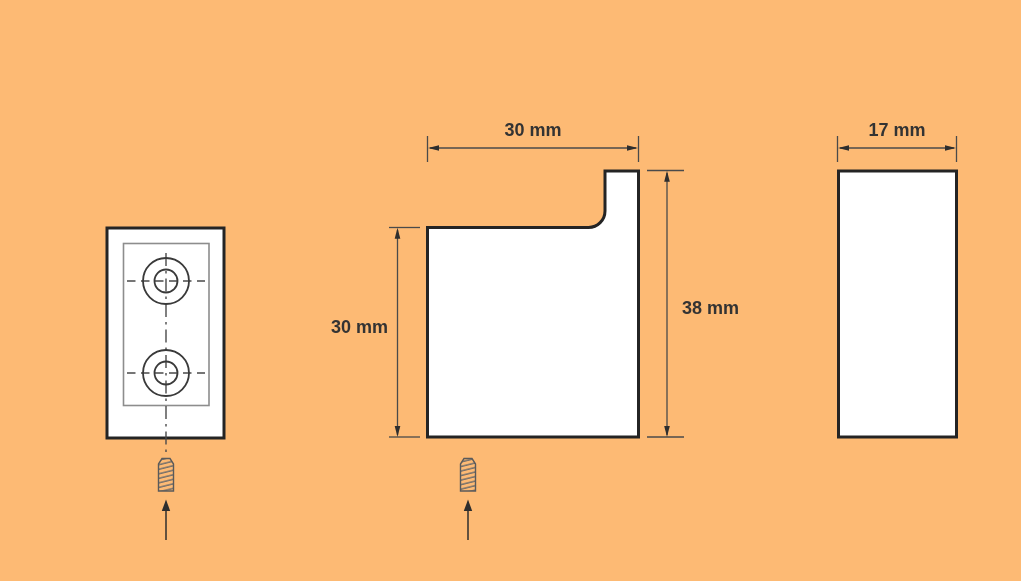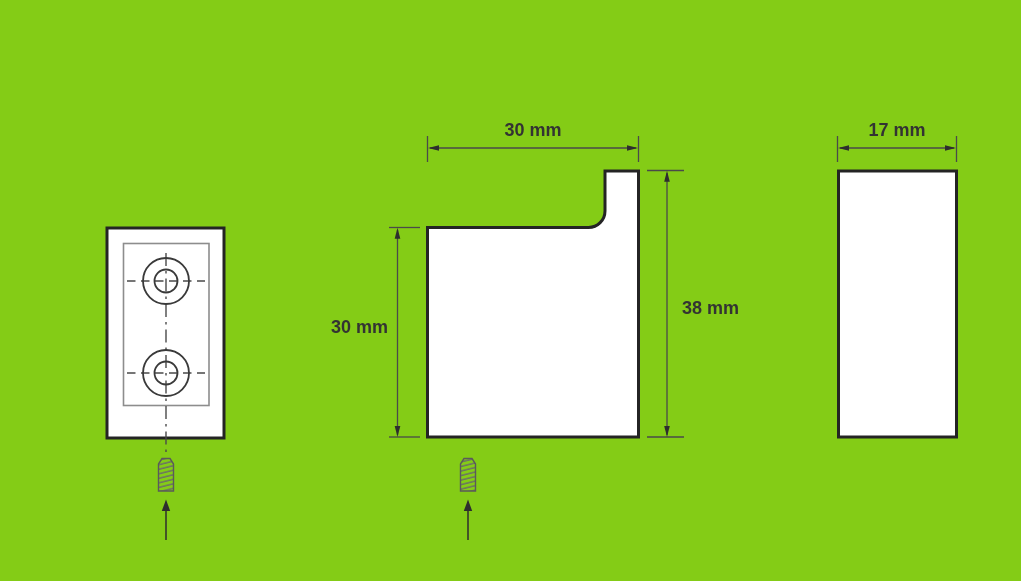--- a/index.html
+++ b/index.html
@@ -4,21 +4,21 @@
 <style>
   html, body {
     margin: 0;
     padding: 0;
     background: #ffffff;
   }
   .canvas {
     position: relative;
     width: 1021px;
     height: 581px;
-    background: #84cc16;
+    background: #fdba74;
     overflow: hidden;
   }
   svg {
     display: block;
   }
   .dim-label {
     font-family: "Liberation Sans", "DejaVu Sans", sans-serif;
     font-size: 18px;
     font-weight: 600;
     fill: #333333;

